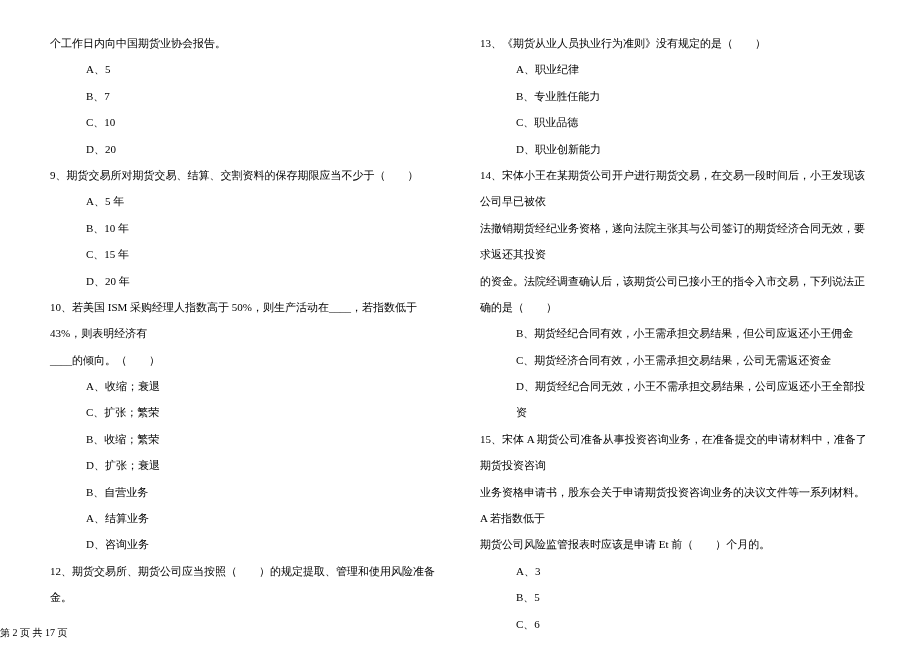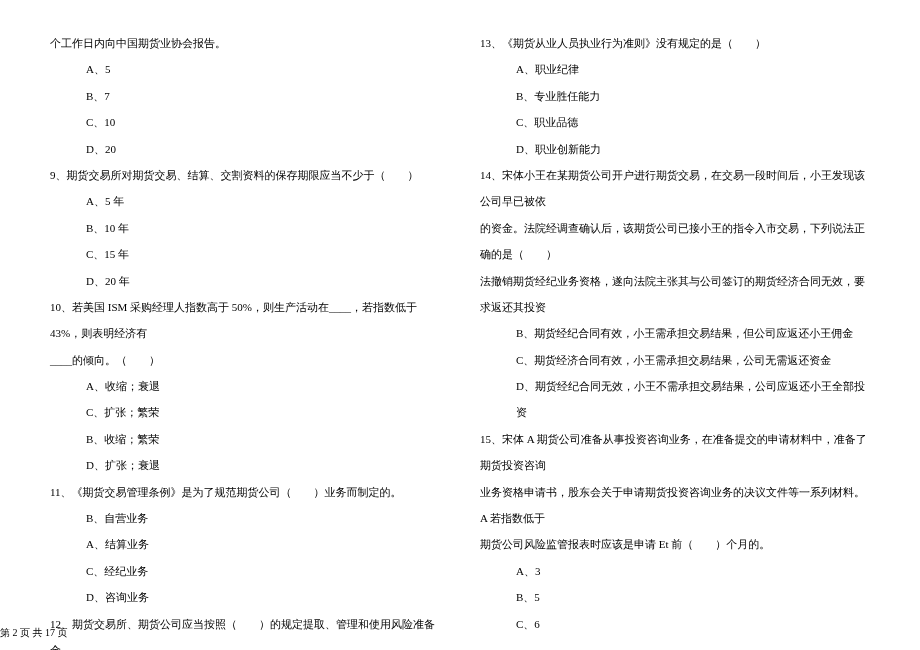--- a/index.html
+++ b/index.html
@@ -58,40 +58,38 @@
     <div class="option">C、15 年</div>
     <div class="option">D、20 年</div>
 
     <div class="question-text">10、若美国 ISM 采购经理人指数高于 50%，则生产活动在____，若指数低于 43%，则表明经济有</div>
     <div class="trailing-text">____的倾向。（　　）</div>
     <div class="option">A、收缩；衰退</div>
     <div class="option">C、扩张；繁荣</div>
     <div class="option">B、收缩；繁荣</div>
     <div class="option">D、扩张；衰退</div>
 
-    <div class="question-text">11、《期货交易管理条例》是为了规范期货公司（　　）业务而制定的。</div>
     <div class="option">B、自营业务</div>
     <div class="option">A、结算业务</div>
-    <div class="option">C、经纪业务</div>
     <div class="option">D、咨询业务</div>
 
     <div class="question-text">12、期货交易所、期货公司应当按照（　　）的规定提取、管理和使用风险准备金。</div>
 
   </div>
 
   <div class="column">
     <div class="question-text">13、《期货从业人员执业行为准则》没有规定的是（　　）</div>
     <div class="option">A、职业纪律</div>
     <div class="option">B、专业胜任能力</div>
     <div class="option">C、职业品德</div>
     <div class="option">D、职业创新能力</div>
 
     <div class="question-text">14、宋体小王在某期货公司开户进行期货交易，在交易一段时间后，小王发现该公司早已被依</div>
+    <div class="trailing-text">法撤销期货经纪业务资格，遂向法院主张其与公司签订的期货经济合同无效，要求返还其投资</div>
     <div class="trailing-text">的资金。法院经调查确认后，该期货公司已接小王的指令入市交易，下列说法正确的是（　　）</div>
-    <div class="trailing-text">法撤销期货经纪业务资格，遂向法院主张其与公司签订的期货经济合同无效，要求返还其投资</div>
     <div class="option">B、期货经纪合同有效，小王需承担交易结果，但公司应返还小王佣金</div>
     <div class="option">C、期货经济合同有效，小王需承担交易结果，公司无需返还资金</div>
     <div class="option">D、期货经纪合同无效，小王不需承担交易结果，公司应返还小王全部投资</div>
 
     <div class="question-text">15、宋体 A 期货公司准备从事投资咨询业务，在准备提交的申请材料中，准备了期货投资咨询</div>
     <div class="trailing-text">业务资格申请书，股东会关于申请期货投资咨询业务的决议文件等一系列材料。A 若指数低于</div>
     <div class="trailing-text">期货公司风险监管报表时应该是申请 Et 前（　　）个月的。</div>
     <div class="option">A、3</div>
     <div class="option">B、5</div>
     <div class="option">C、6</div>

